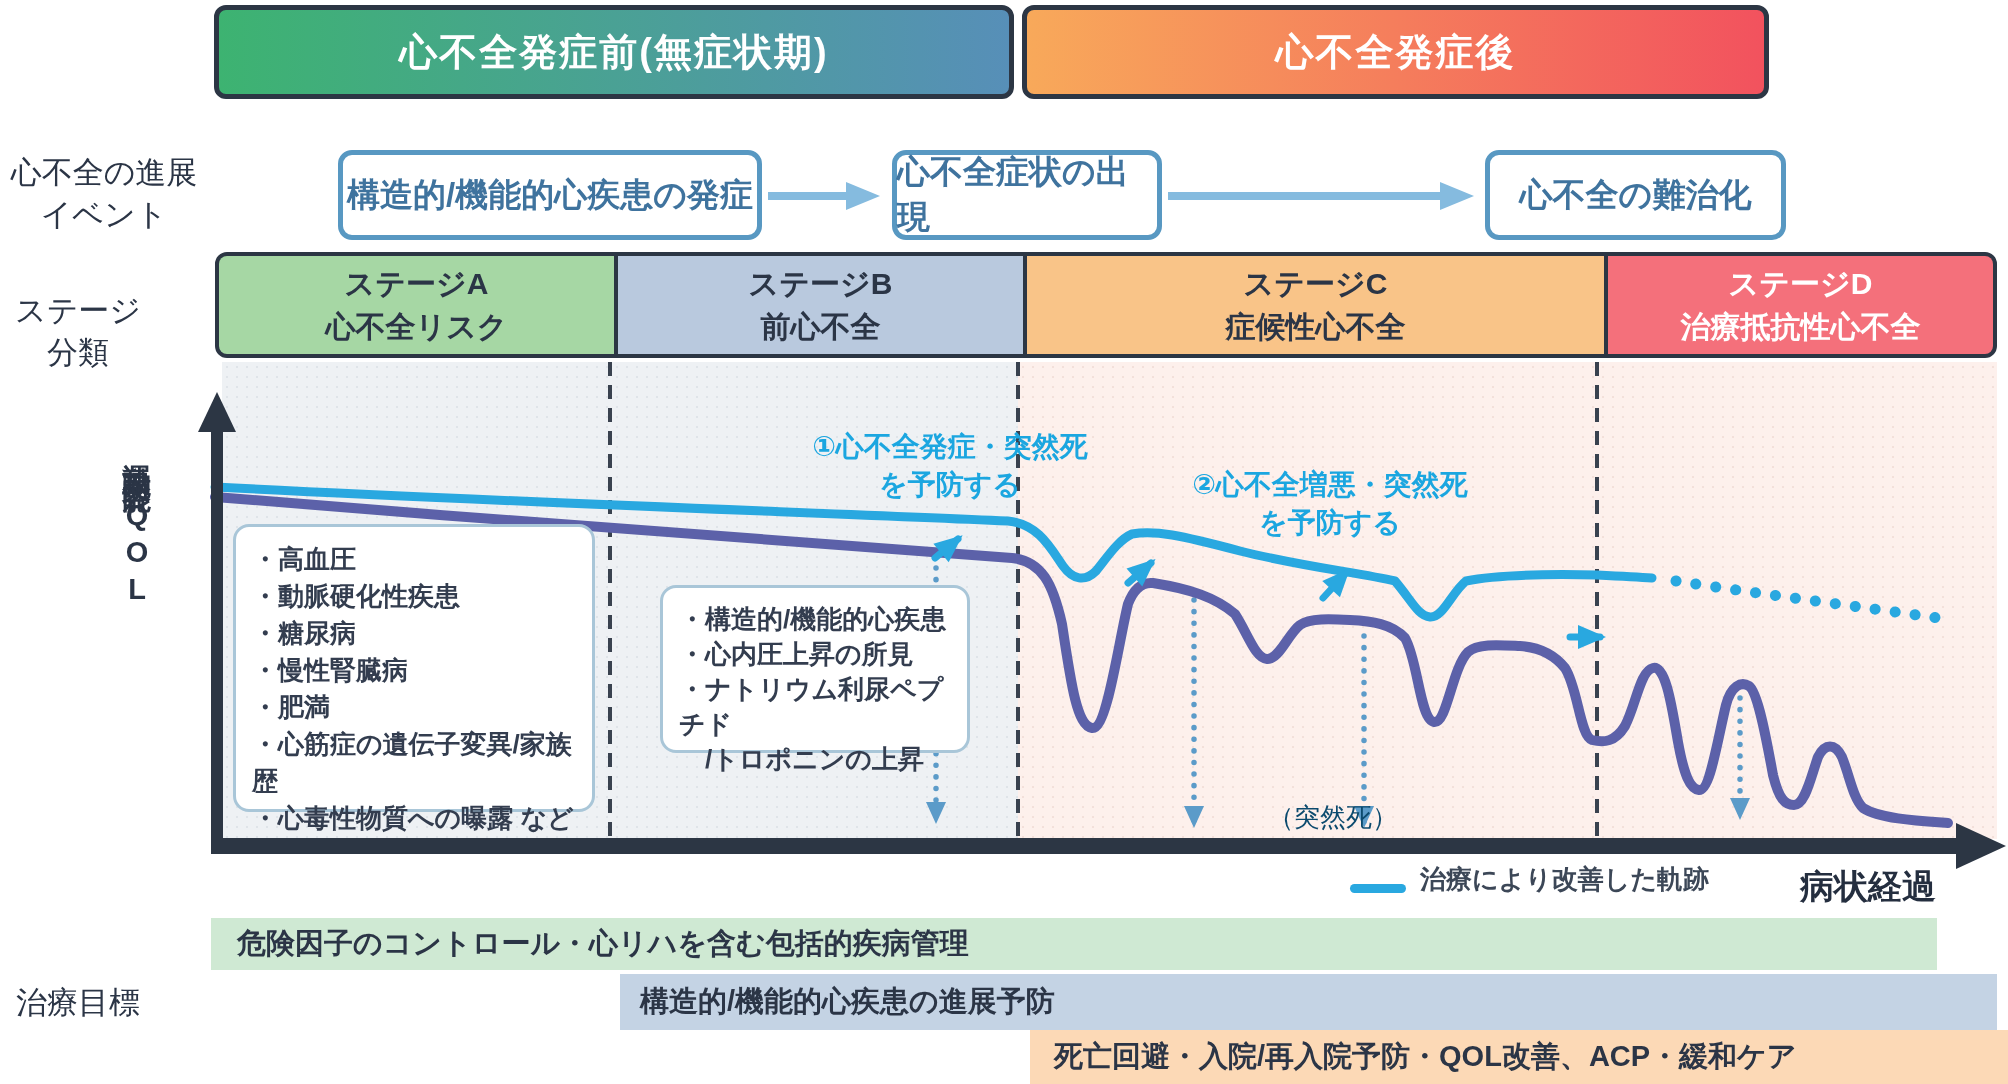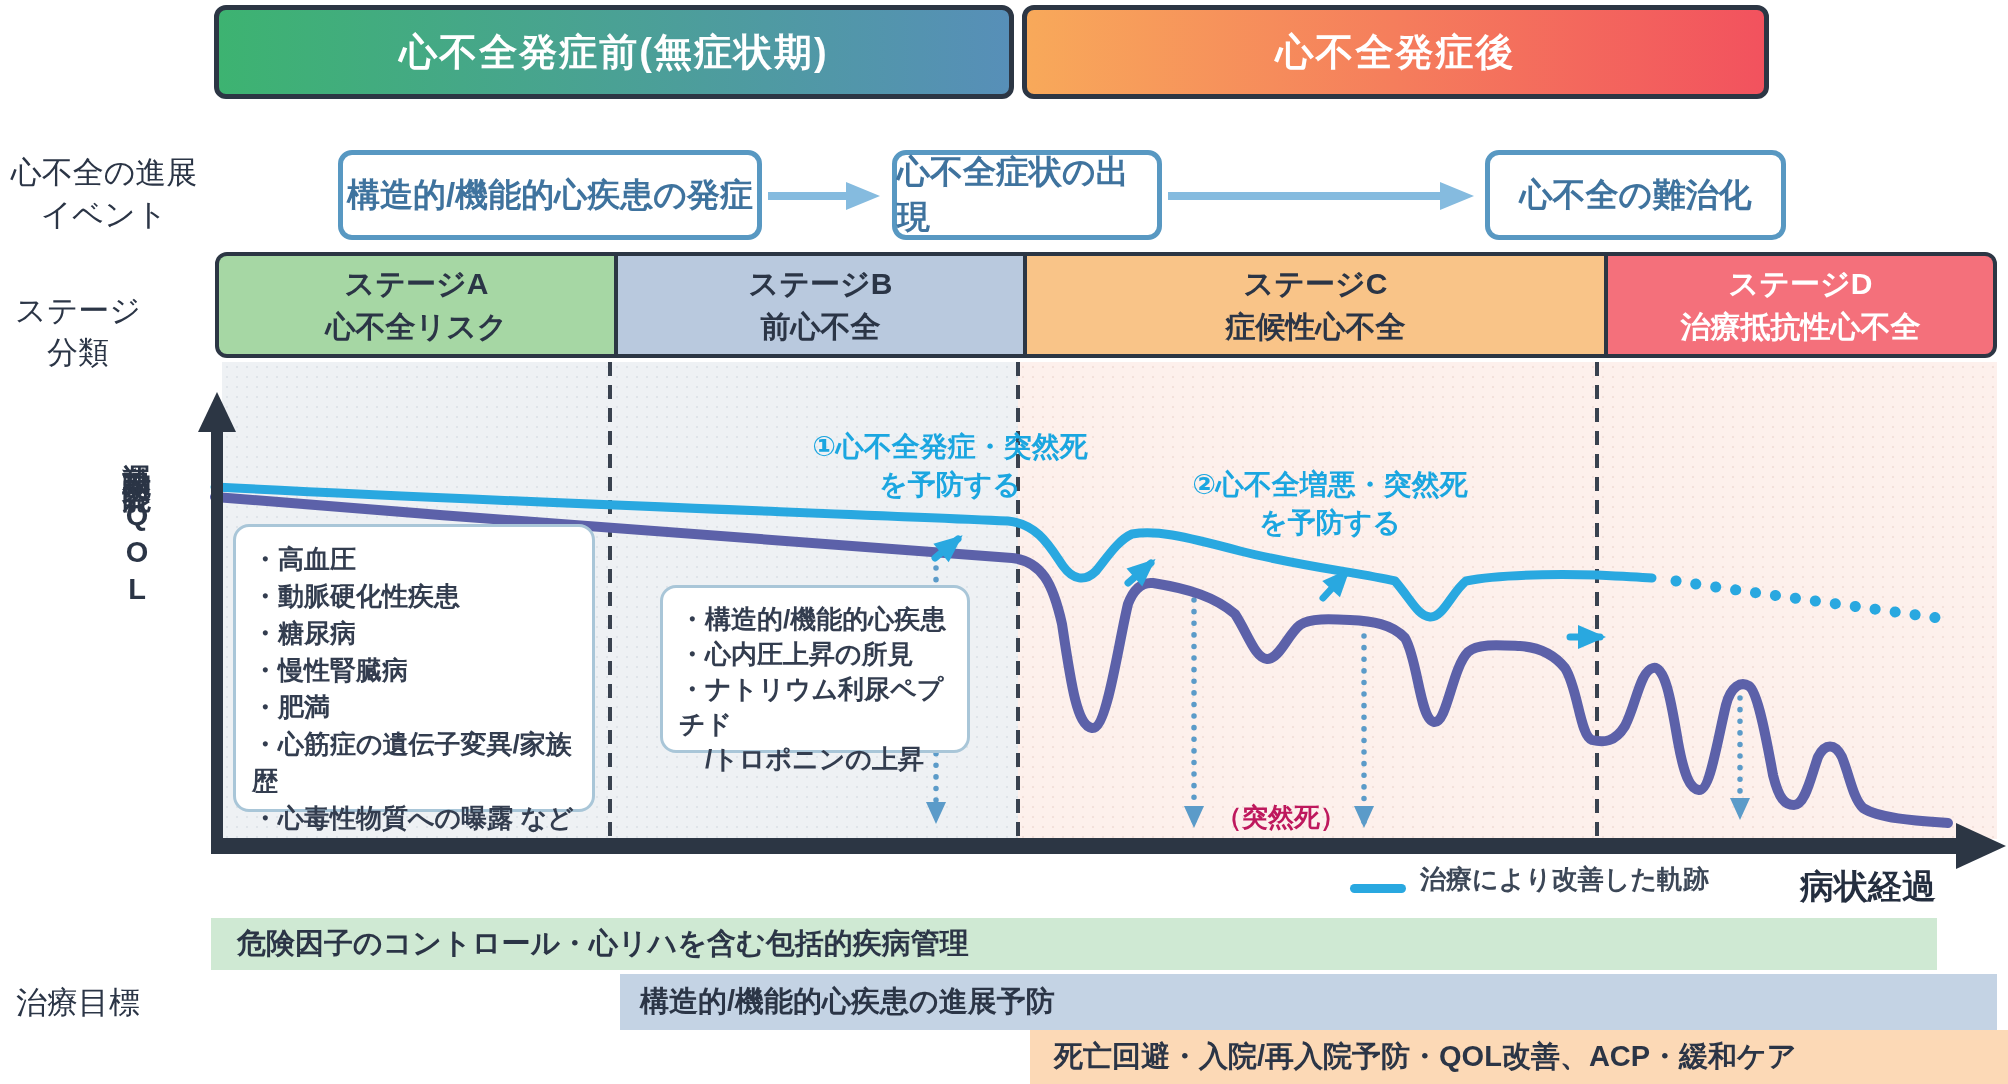--- a/index.html
+++ b/index.html
@@ -56,21 +56,21 @@
     font-size:26px;font-weight:600;padding:14px 16px;}
   .risk-box{left:233px;top:524px;width:362px;height:288px;line-height:37px;}
   .findings-box{left:660px;top:585px;width:310px;height:168px;line-height:35px;}
 
   
   .ann{color:#1ba6e0;font-size:28px;font-weight:bold;line-height:38px;text-align:center;}
   .ann1{left:810px;top:428px;width:280px;}
   .ann2{left:1190px;top:466px;width:280px;}
   .ann3{left:1495px;top:487px;width:240px;}
 
-  .sudden-death{left:1216px;top:800px;font-size:26px;font-weight:700;color:#be185d;}
+  .sudden-death{left:1268px;top:800px;font-size:26px;font-weight:400;color:#0c4a6e;}
 
   
   .legend-swatch{left:1350px;top:884px;width:56px;height:9px;border-radius:5px;background:#29a8e0;}
   .legend-text{left:1420px;top:862px;font-size:26px;font-weight:600;color:#3c4757;}
   .x-label{left:1800px;top:864px;font-size:34px;font-weight:bold;color:#242e3f;}
 
   
   .goal-bar{display:flex;align-items:center;font-size:29px;font-weight:bold;color:#2b3546;}
   .gb-risk{left:211px;top:918px;width:1726px;height:52px;background:#cfe9d3;padding-left:26px;}
   .gb-structural{left:620px;top:974px;width:1377px;height:56px;background:#c4d3e4;padding-left:20px;}

